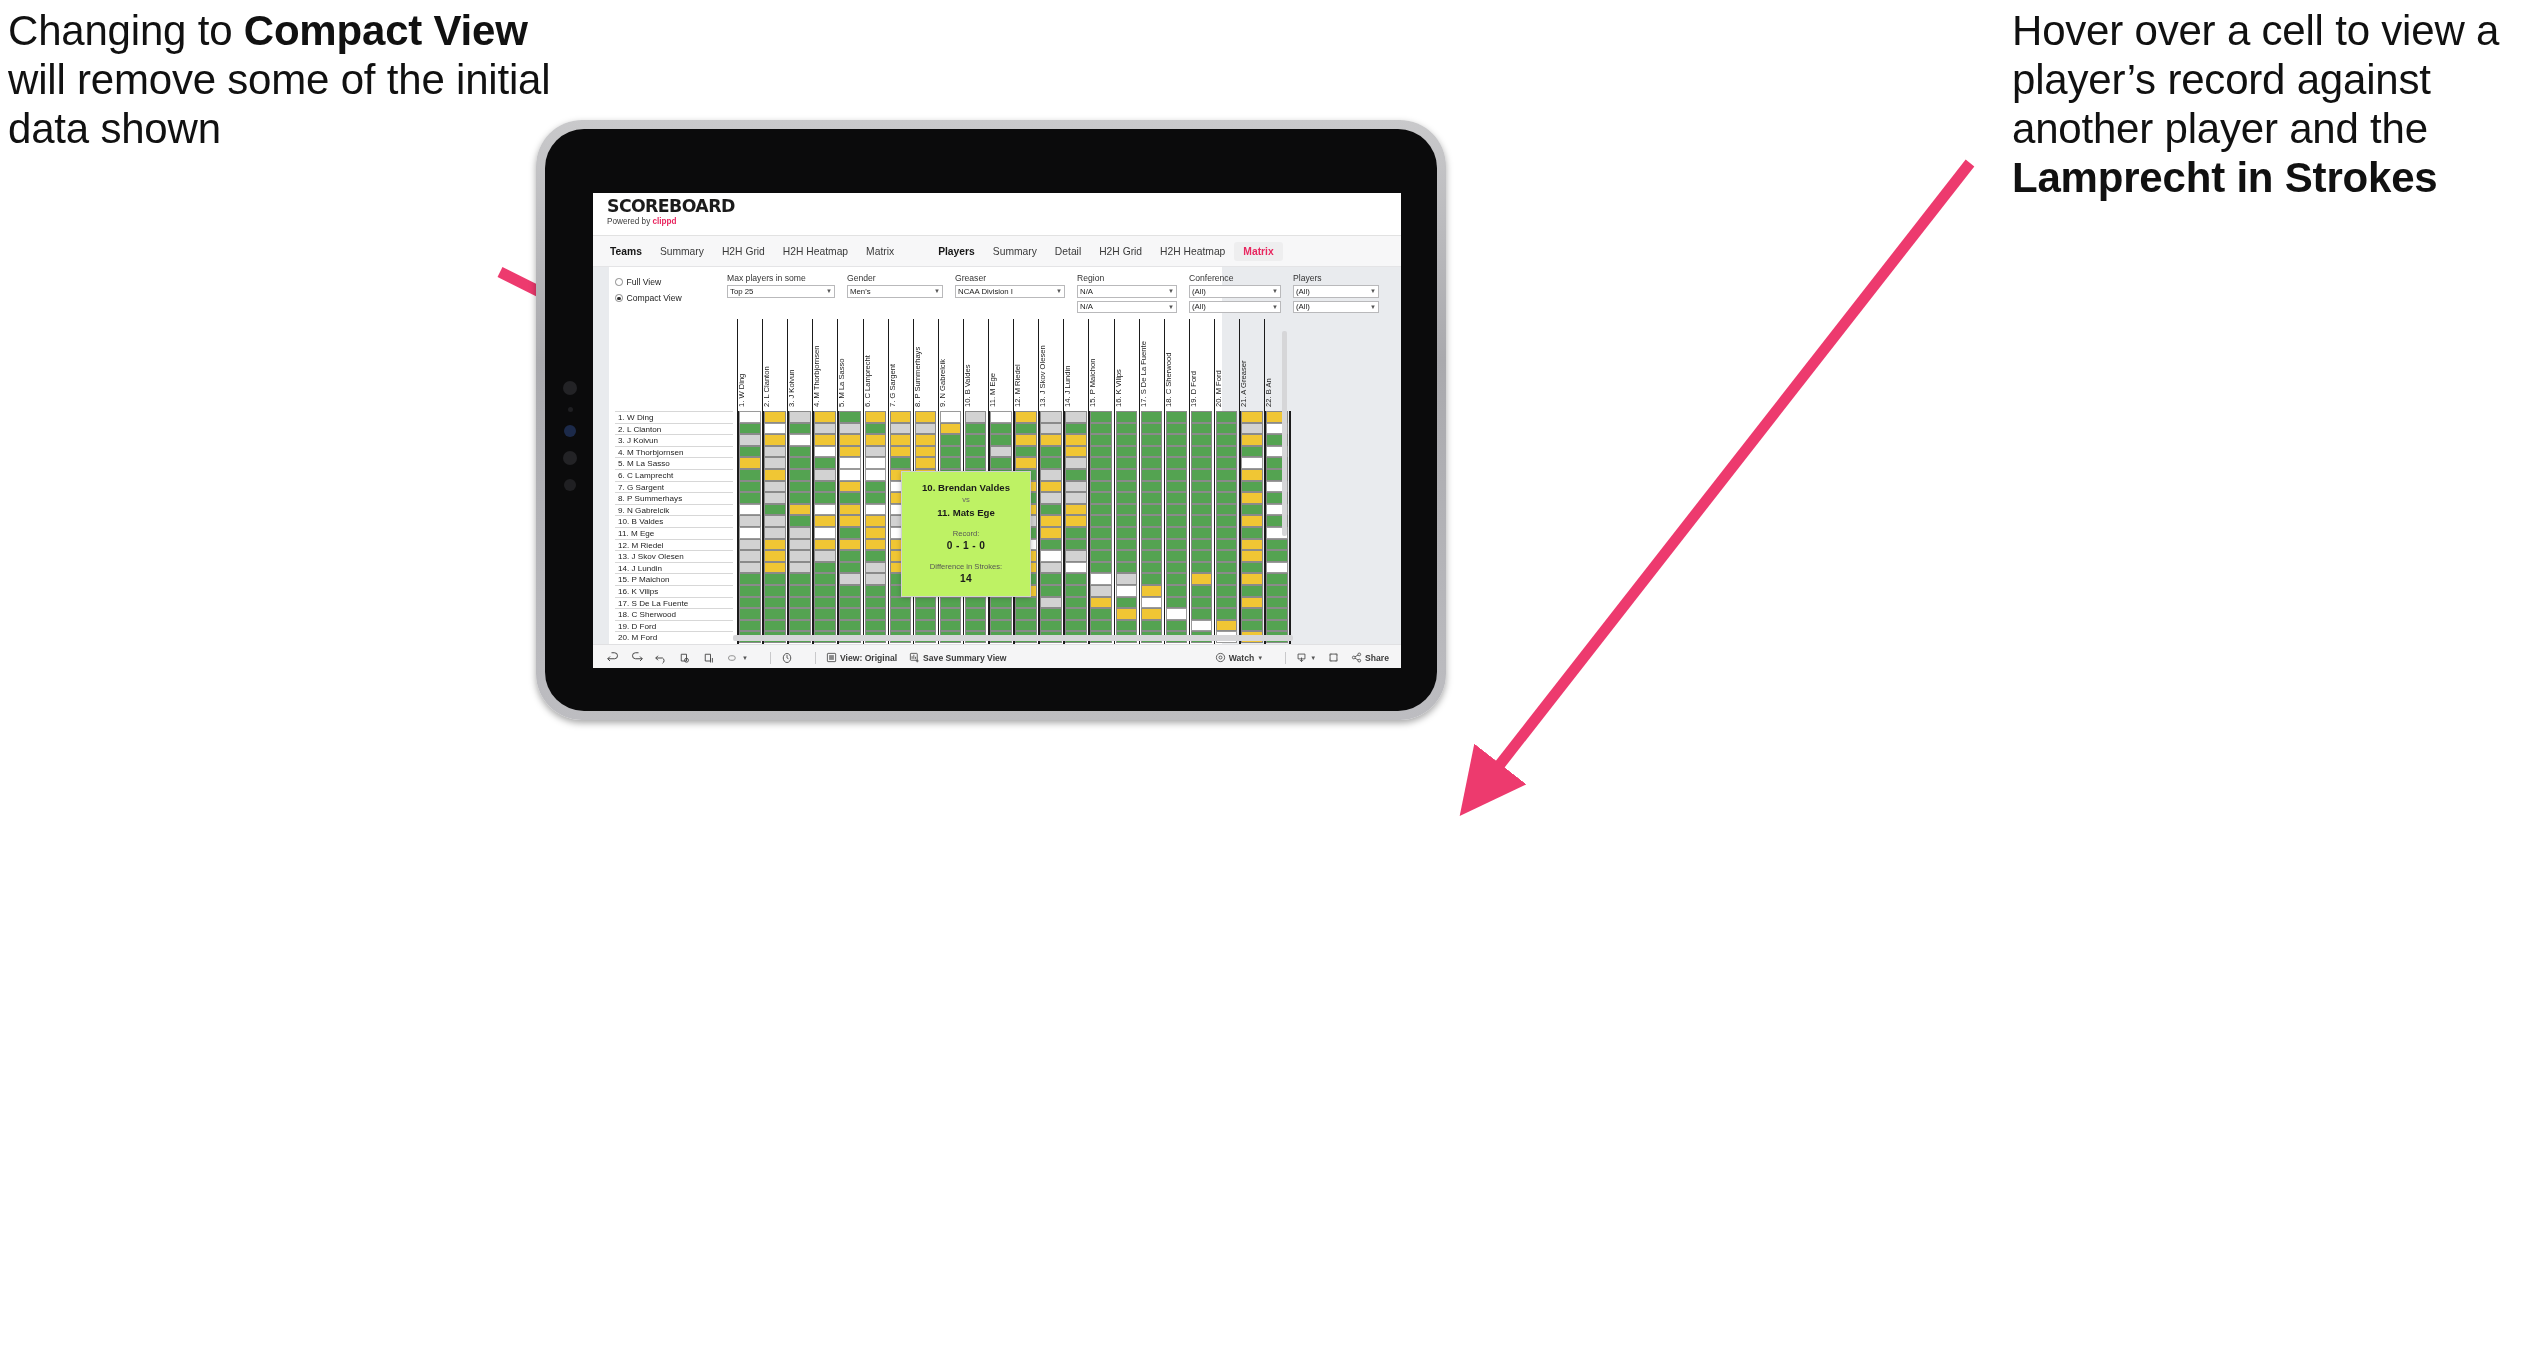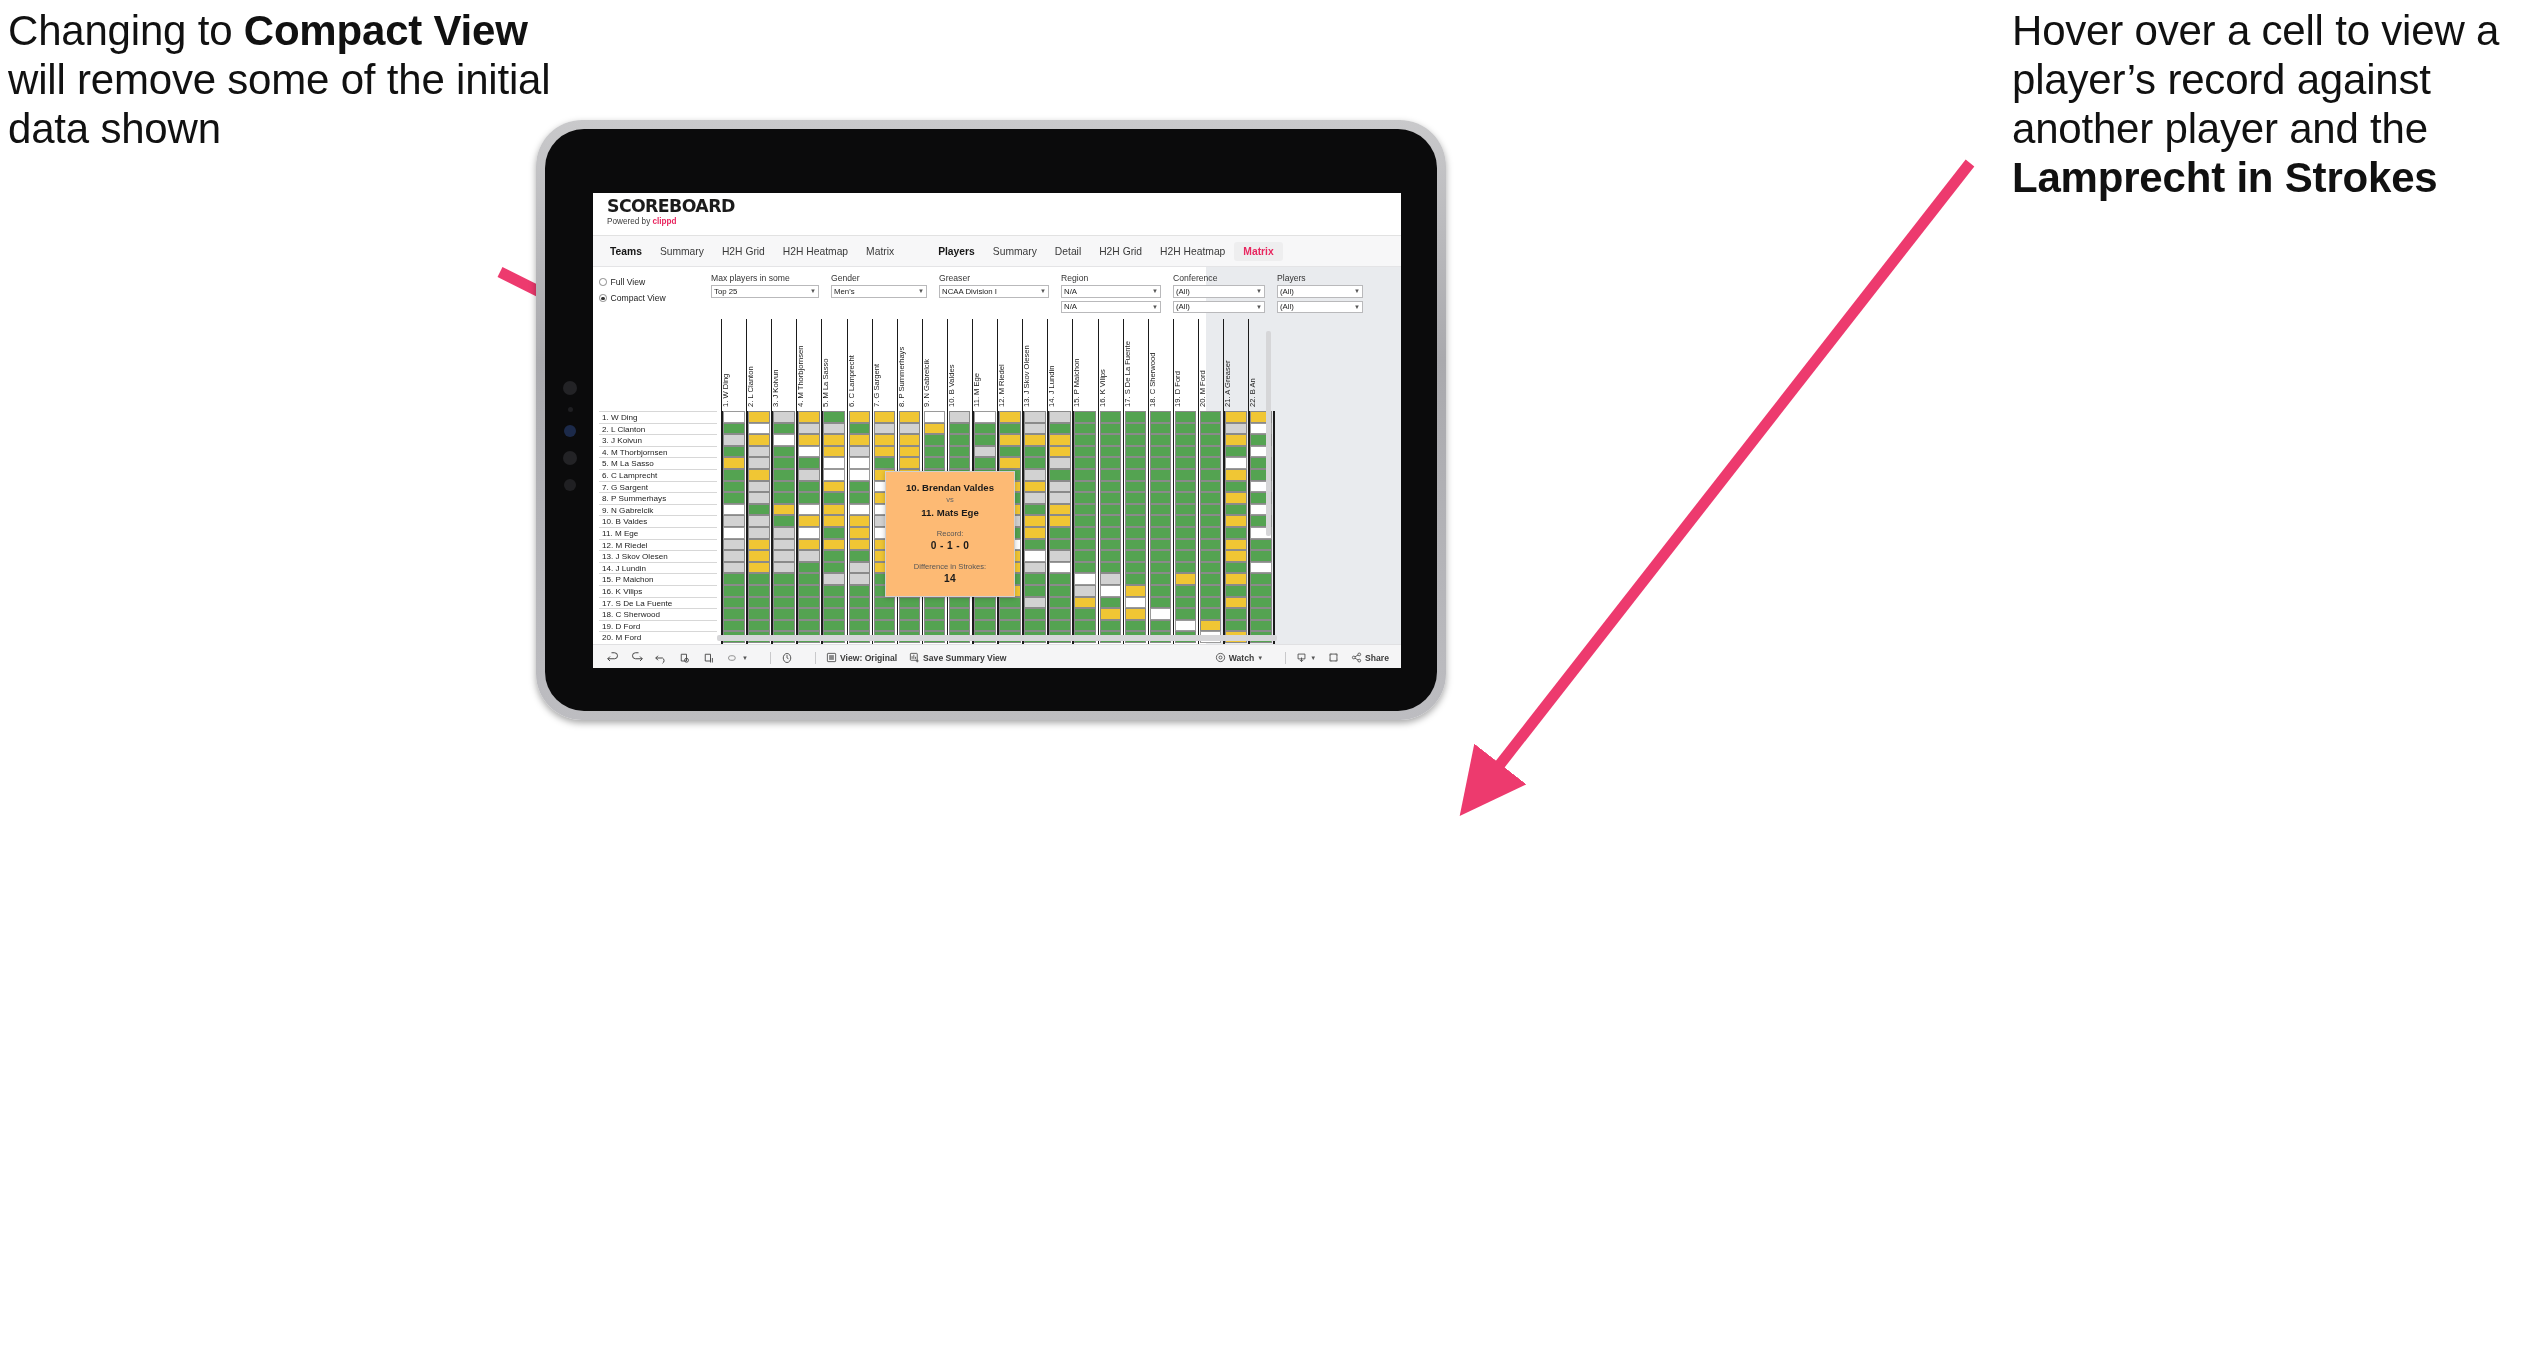--- a/index.html
+++ b/index.html
@@ -93,21 +93,21 @@
     white-space:nowrap;
   }
   .sub-item.head{font-weight:bold;color:#161616;}
   .sub-item.active{color:#e8265f;font-weight:bold;background:#eeeeef;}
 
   
   .viz{
     position:relative;background:#e9ebee;height:403px;
   }
   .viz-card{
-    position:absolute;left:0px;top:0px;width:613px;height:378px;background:#ffffff;
+    position:absolute;left:16px;top:0px;width:613px;height:378px;background:#ffffff;
   }
 
   
   .filters{
     position:relative;padding:8px 0 0 6px;height:44px;
   }
   .filt-col{position:absolute;top:6px;}
   .filt-label{font-size:8.6px;color:#333;margin-bottom:2px;white-space:nowrap;}
   .filt-sel{
     height:12.5px;border:1px solid #b9b9bb;background:#fff;
@@ -148,21 +148,21 @@
     position:absolute;left:0;width:118px;height:11.6px;
     border-top:1px solid #d7d7d7;box-sizing:border-box;
     font-size:8.1px;color:#1b1b1b;padding-left:3px;line-height:11.6px;
     white-space:nowrap;overflow:hidden;
   }
   .cell{position:absolute;box-sizing:border-box;border:1px solid #8a8a8a;}
   .vline{position:absolute;width:1.6px;background:#1b1b1b;}
 
   
   .tooltip{
-    position:absolute;background:#fdba74;border:1px solid #d0d0d0;
+    position:absolute;background:#bef264;border:1px solid #d0d0d0;
     box-shadow:0 1px 5px rgba(0,0,0,.22);
     width:116px;padding:9px 6px 11px;text-align:center;z-index:30;
   }
   .tt-name{font-size:9.6px;font-weight:bold;color:#1b1b1b;line-height:13px;}
   .tt-vs{font-size:7.6px;color:#666;line-height:12px;}
   .tt-lbl{font-size:7.6px;color:#555;margin-top:9px;line-height:11px;}
   .tt-val{font-size:10.2px;font-weight:bold;color:#1b1b1b;line-height:13px;letter-spacing:.4px;}
 
   
   .sb-v{position:absolute;background:#d6d6d8;border-radius:2px;}

